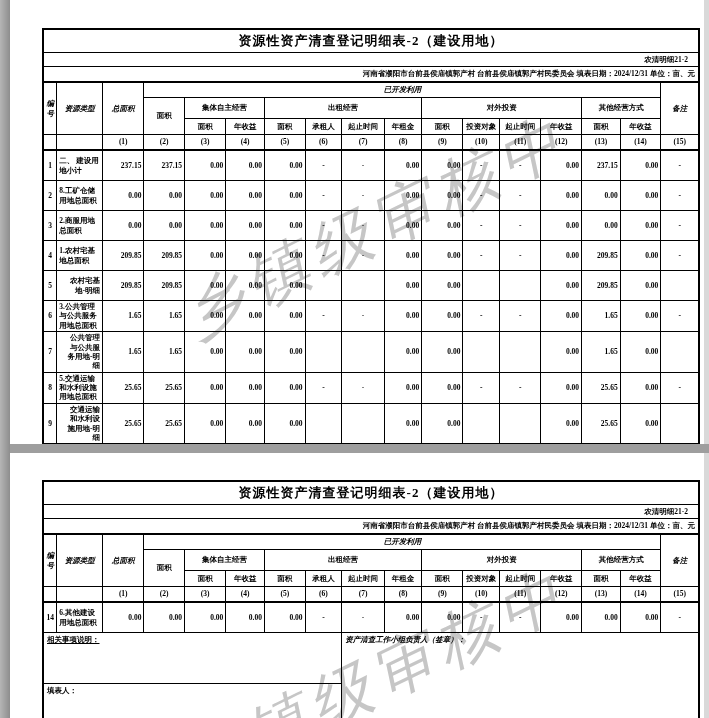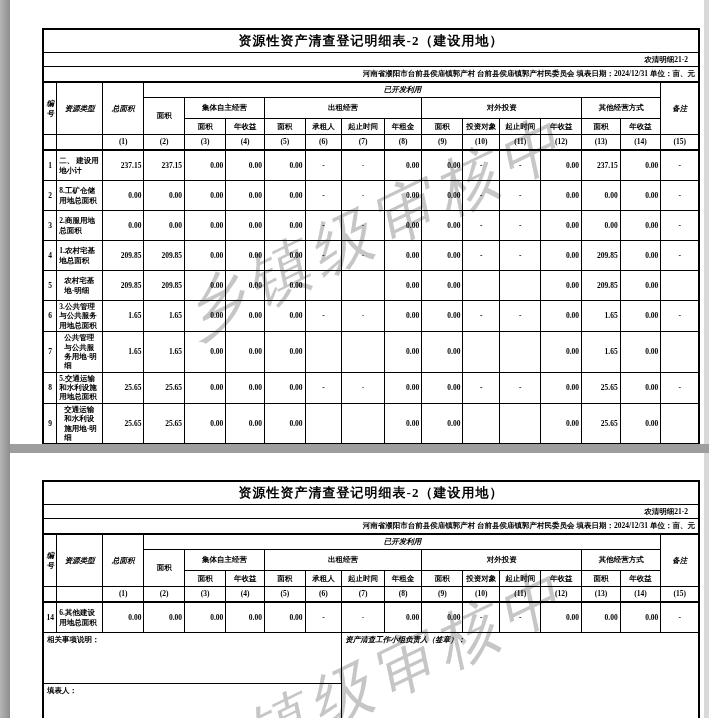--- a/index.html
+++ b/index.html
@@ -45,26 +45,26 @@
   tr.code-row td{height:11px;text-align:right;padding-right:10px;}
   tr.info-row td{height:12px;text-align:right;padding-right:3px;border-bottom:2px solid #000;}
   thead th{text-align:center;vertical-align:middle;background:transparent;}
   tr.h-a th{height:12px;font-style:italic;}
   tr.h-b th{height:18px;}
   tr.h-c th{height:13px;}
   tr.h-d td{height:12px;text-align:center;border-bottom:2px solid #000;}
   tbody td{height:27px;vertical-align:middle;}
   td.c-no{text-align:center;}
   td.c-label{text-align:left;padding-left:2px;}
-  td.c-label.indent{padding-left:7px;}
+  td.c-label.indent{padding-left:7px;text-align:right;}
   td.c-num{text-align:right;padding-right:3px;}
   td.c-dash{text-align:center;}
   td.c-blank{text-align:center;}
   tbody.footer td{vertical-align:top;text-align:left;padding:2px 3px;}
-  td.f-notes{height:46px;}
+  td.f-notes{height:46px;text-decoration:underline;}
   td.f-preparer{height:30px;font-family:Liberation Serif, serif;}
   td.f-leader{vertical-align:top;font-style:italic;}
 </style>
 </head>
 <body>
 
 <div class="left-strip"></div>
 <div class="right-strip"></div>
 <div class="page-gap"></div>
 

